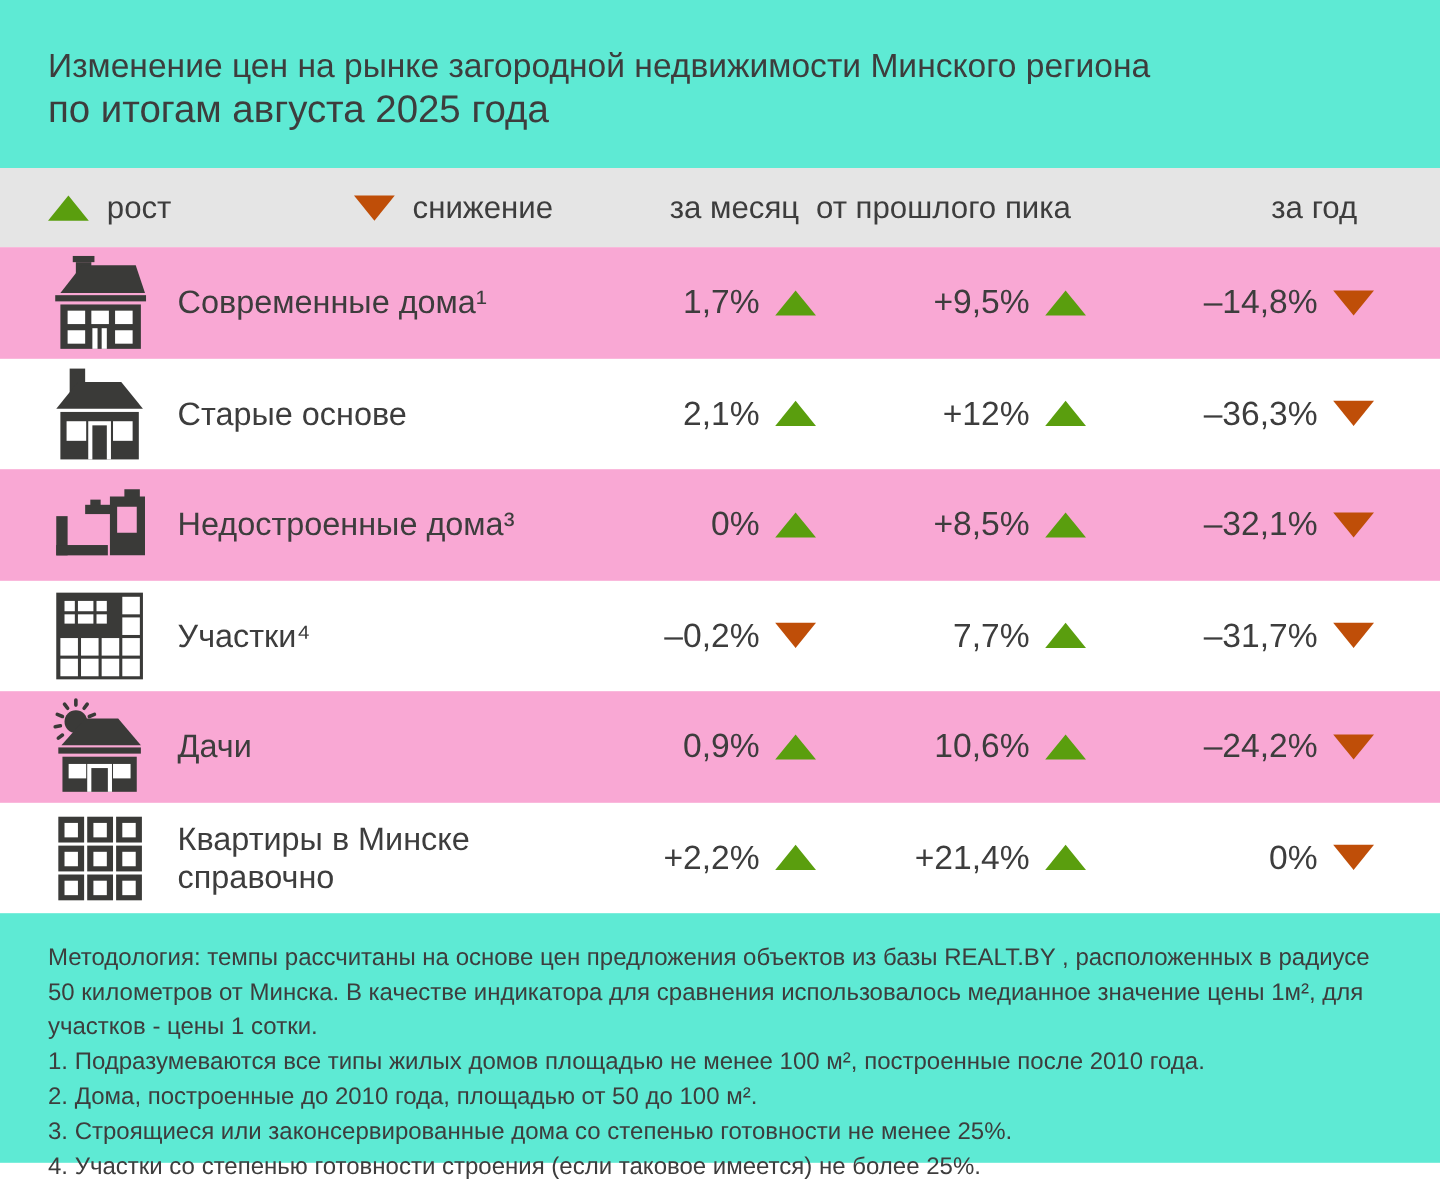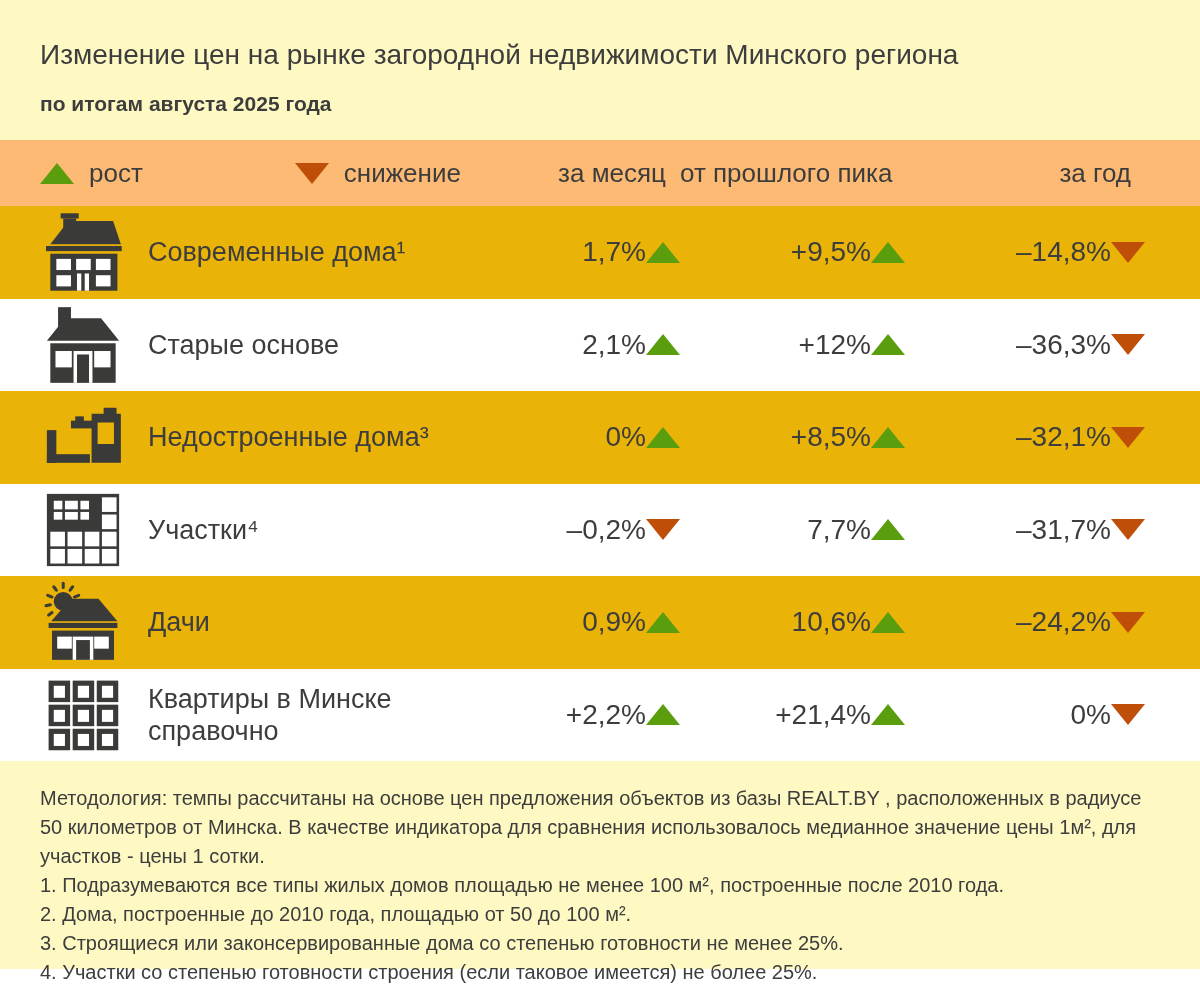--- a/index.html
+++ b/index.html
@@ -1,51 +1,51 @@
 <!DOCTYPE html>
 <html lang="ru"><head>
 <meta charset="utf-8">
 <style>
   html,body{margin:0;padding:0;}
   body{
     width:1200px;height:1000px;overflow:hidden;background:#ffffff;
     font-family:"Liberation Sans","DejaVu Sans",sans-serif;
     color:#3d3d3d;
   }
-  .band{background:#fef9c3;}
+  .band{background:#5eead4;}
 
   
   .title-wrap{height:140px;box-sizing:border-box;padding:36px 40px 0 40px;}
   .title-line1{font-size:28px;line-height:37px;font-weight:400;}
-  .title-line2{font-size:21px;line-height:37px;font-weight:700;margin-top:12px;}
+  .title-line2{font-size:32px;line-height:37px;font-weight:400;}
 
   
   .grid{
     display:grid;
     grid-template-columns:108px 1fr 215px 225px 240px;
     align-items:center;
     padding:0 55px 0 40px;
     box-sizing:border-box;
   }
 
   
-  .head-row{height:66px;background:#fdba74;}
+  .head-row{height:66px;background:#e5e5e5;}
   .legend-cell{grid-column:1 / 3;display:flex;align-items:center;}
   .legend-label{font-size:26px;margin-left:15px;}
   .legend-gap{width:152px;}
   .col-head{font-size:26px;text-align:right;padding-right:14px;white-space:nowrap;}
 
   
   .row{height:92.5px;}
-  .row.odd{background:#eab308;}
+  .row.odd{background:#f9a8d4;}
   .icon-cell{display:flex;align-items:center;justify-content:flex-start;}
   .icon-cell svg{display:block;}
   .label-cell{font-size:27px;line-height:32px;}
   .label2:empty{display:none;}
-  .val-cell{display:flex;justify-content:flex-end;align-items:center;font-size:28px;white-space:nowrap;}
+  .val-cell{display:flex;justify-content:flex-end;align-items:center;gap:13px;font-size:28px;white-space:nowrap;}
 
   
   .tri{width:0;height:0;border-left:17px solid transparent;border-right:17px solid transparent;}
   .tri[data-dir="up"]{border-bottom:21px solid #5a9e0e;border-top:none;}
   .tri[data-dir="down"]{border-top:21px solid #bf4e08;border-bottom:none;}
 
   
   .footer{height:208px;box-sizing:border-box;padding:23px 40px 0 40px;}
   .footer p{margin:0;font-size:20px;line-height:29px;max-width:1135px;}
 </style>

